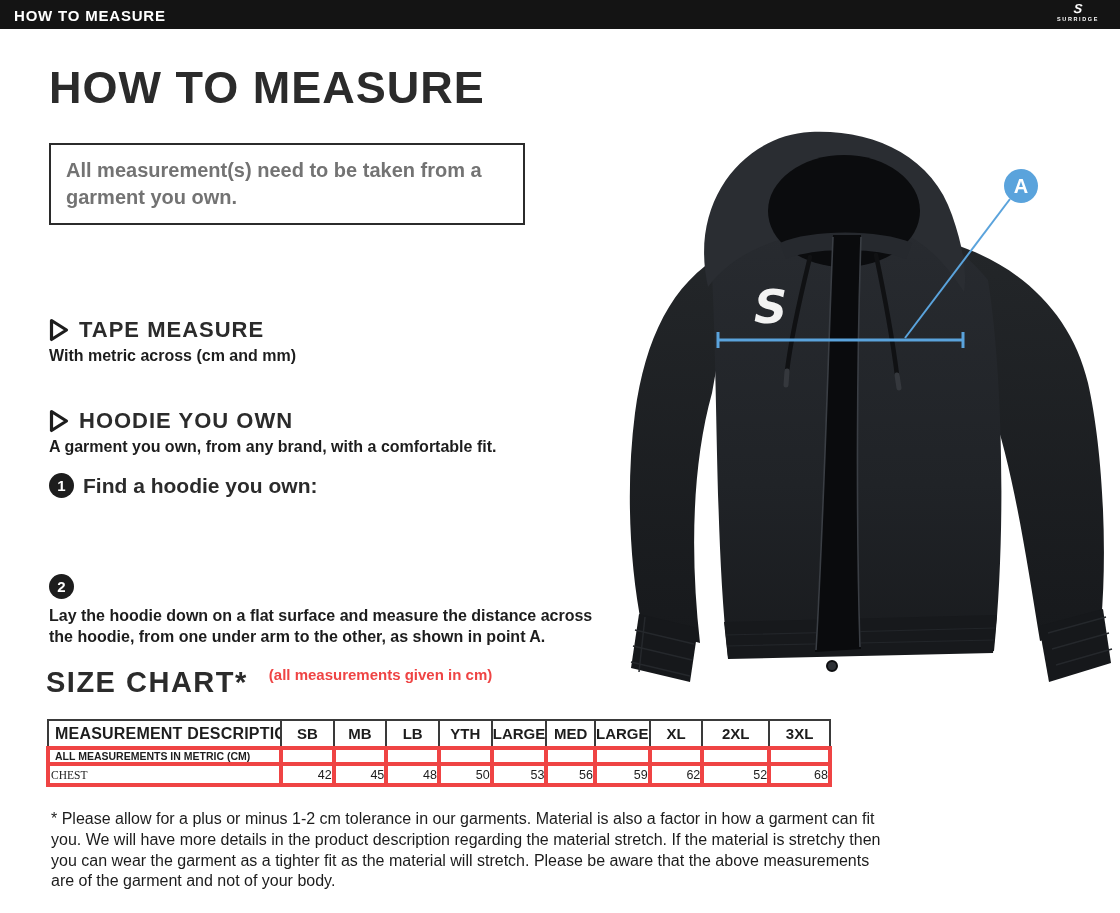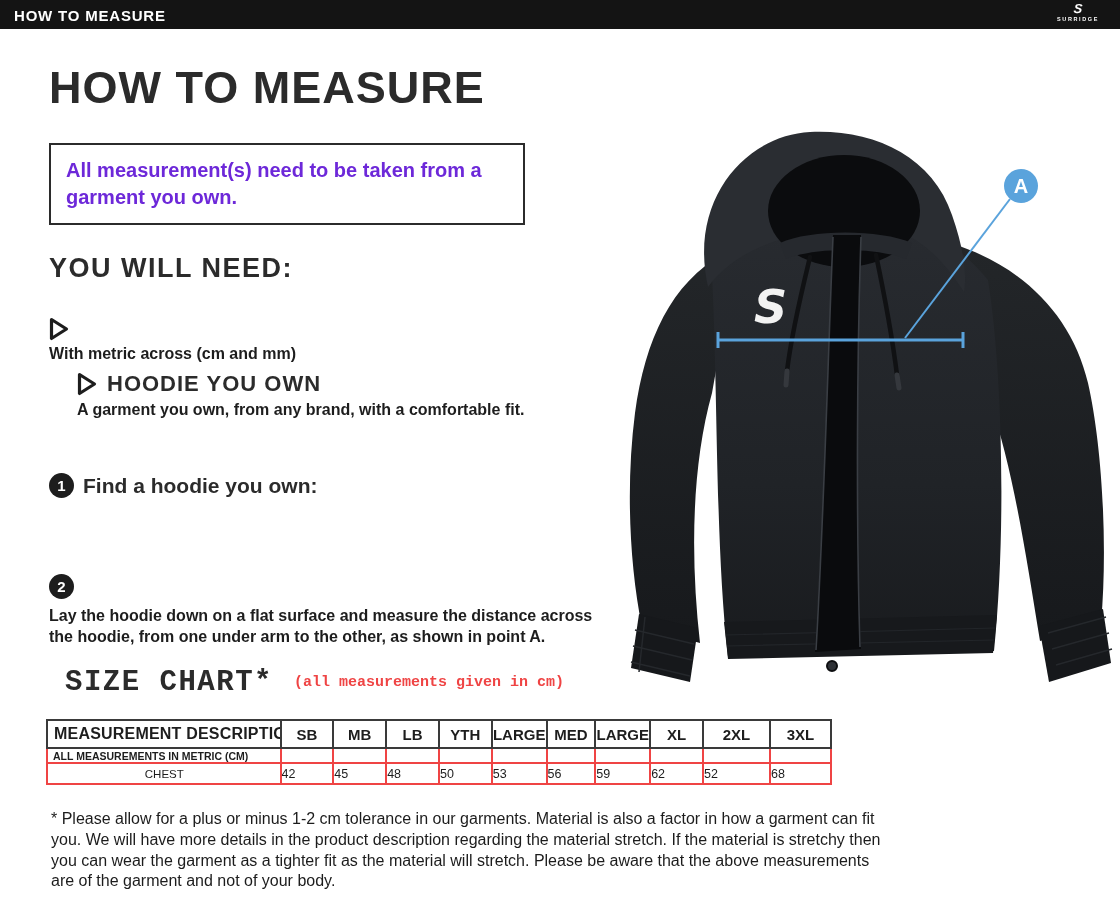--- a/index.html
+++ b/index.html
@@ -16,57 +16,57 @@
     color:#fff; font-size:15px; font-weight:700; letter-spacing:.8px; }
   .topbar-logo { position:absolute; right:12px; top:1px; width:60px; text-align:center; color:#fff; line-height:1; }
   .topbar-logo .sym { font-size:13px; font-weight:800; font-style:italic; display:block; line-height:15px; transform:skewX(-6deg); }
   .topbar-logo .brand { font-size:5.5px; font-weight:700; letter-spacing:1.6px; display:block; margin-top:1px; }
 
   
   .main-title { position:absolute; left:49px; top:62px; font-size:45px; font-weight:800;
     color:#2b2b2b; letter-spacing:1px; }
   .notice-box { position:absolute; left:49px; top:143px; width:476px; height:82px;
     border:2px solid #2b2b2b; display:flex; align-items:center; padding:0 15px; }
-  .notice-text { font-size:20px; font-weight:700; color:#6d28d9; line-height:1.35; }
+  .notice-text { font-size:20px; font-weight:700; color:#737373; line-height:1.35; }
 
   .ywn-heading { position:absolute; left:49px; top:253px; font-size:27px; font-weight:800;
     color:#2b2b2b; letter-spacing:1.5px; }
 
   .need-item { position:absolute; left:49px; }
   .need-item.one { top:317px; }
-  .need-item.two { top:371px;margin-left:28px; }
+  .need-item.two { top:408px; }
   .need-row { display:flex; align-items:center; gap:10px; }
   .tri-icon { width:20px; height:24px; flex:0 0 auto; }
   .need-label { font-size:22px; font-weight:800; color:#2b2b2b; letter-spacing:1px; }
   .need-desc { font-size:16px; font-weight:700; color:#1d1d1d; margin-top:4px; }
 
   .step { position:absolute; left:49px; width:560px; }
   .step.one { top:473px; }
   .step.two { top:574px; }
   .step-head { display:flex; align-items:center; gap:9px; }
   .step-num { width:25px; height:25px; border-radius:50%; background:#1d1d1d; color:#fff;
     font-size:15px; font-weight:800; display:flex; align-items:center; justify-content:center; flex:0 0 auto; }
   .step-title { font-size:21px; font-weight:800; color:#2b2b2b; }
   .step-desc { font-size:16px; font-weight:700; color:#1d1d1d; line-height:1.3; margin-top:7px; }
 
-  .sc-heading { position:absolute; left:65px; top:666px; display:flex; align-items:center;font-family:Liberation Mono, monospace; }
+  .sc-heading { position:absolute; left:46px; top:666px; display:flex; align-items:flex-start; }
   .sc-title { font-size:29px; font-weight:800; color:#2b2b2b; letter-spacing:1.5px; }
   .sc-sub { font-size:15px; font-weight:700; color:#ef4444; margin-left:21px; }
 
   
   table.size-table { position:absolute; left:46px; top:719px; width:786px;
     border-collapse:collapse; table-layout:fixed; }
-  .size-table th, .size-table td { border:2px solid #ef4444; color:#1d1d1d; overflow:hidden; white-space:nowrap; }
+  .size-table th, .size-table td { border:4px solid #ef4444; color:#1d1d1d; overflow:hidden; white-space:nowrap; }
   .size-table thead th { border:2px solid #3a3a3a; font-size:15px; font-weight:700;
     height:28px; text-align:center; }
   .size-table thead th.desc { font-size:16px; text-align:left; padding-left:6px; letter-spacing:.2px; }
   .size-table tr.metric td { height:15px; font-size:10.5px; font-weight:700; }
   .size-table tr.metric td.lbl { padding-left:5px; text-align:left; }
-  .size-table tr.vals td { height:21px; font-size:12.5px; font-weight:400; text-align:left; }
-  .size-table tr.vals td.lbl { text-align:center; padding-left:1px; font-size:11.5px; }
+  .size-table tr.vals td { height:21px; font-size:12.5px; font-weight:400; text-align:right; }
+  .size-table tr.vals td.lbl { text-align:left; padding-left:1px; font-size:11.5px;font-family:Liberation Serif, serif; }
 
   .disclaimer { position:absolute; left:51px; top:809px; width:836px; font-size:16px;
     font-weight:400; color:#1c1c1c; line-height:1.3; }
 
   
   .diagram { position:absolute; left:620px; top:125px; width:500px; height:575px; }
 </style>
 </head>
 <body>
 
@@ -79,27 +79,27 @@
       <span class="brand">SURRIDGE</span>
     </div>
   </div>
 
   <div class="main-title">HOW TO MEASURE</div>
 
   <div class="notice-box">
     <div class="notice-text">All measurement(s) need to be taken from a garment you own.</div>
   </div>
 
-  <div class="ywn-heading">YOU WILL NEED:</div>
 
   <div class="need-item one">
     <div class="need-row">
       <svg class="tri-icon" viewBox="0 0 20 24">
         <path d="M2.5 2.5 L17.5 12 L2.5 21.5 Z" fill="none" stroke="#1d1d1d" stroke-width="3.2" stroke-linejoin="round"></path>
       </svg>
+      <span class="need-label">TAPE MEASURE</span>
     </div>
     <div class="need-desc">With metric across (cm and mm)</div>
   </div>
 
   <div class="need-item two">
     <div class="need-row">
       <svg class="tri-icon" viewBox="0 0 20 24">
         <path d="M2.5 2.5 L17.5 12 L2.5 21.5 Z" fill="none" stroke="#1d1d1d" stroke-width="3.2" stroke-linejoin="round"></path>
       </svg>
       <span class="need-label">HOODIE YOU OWN</span>

